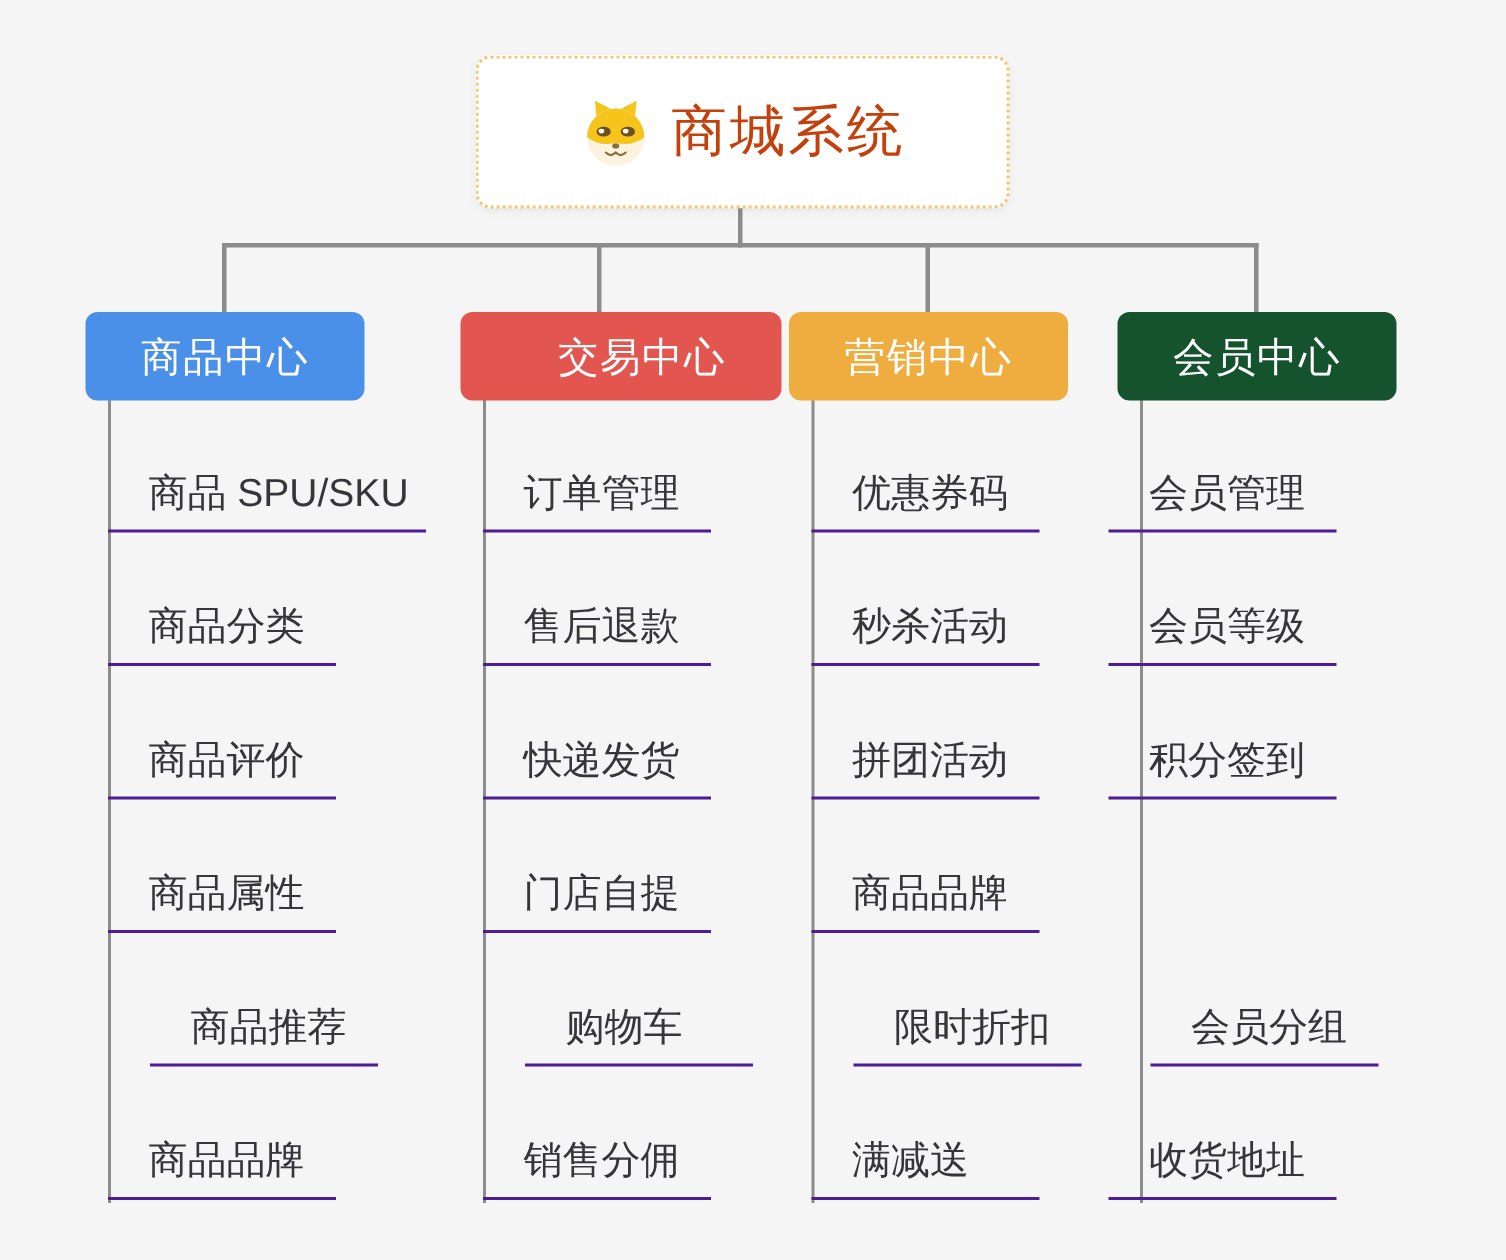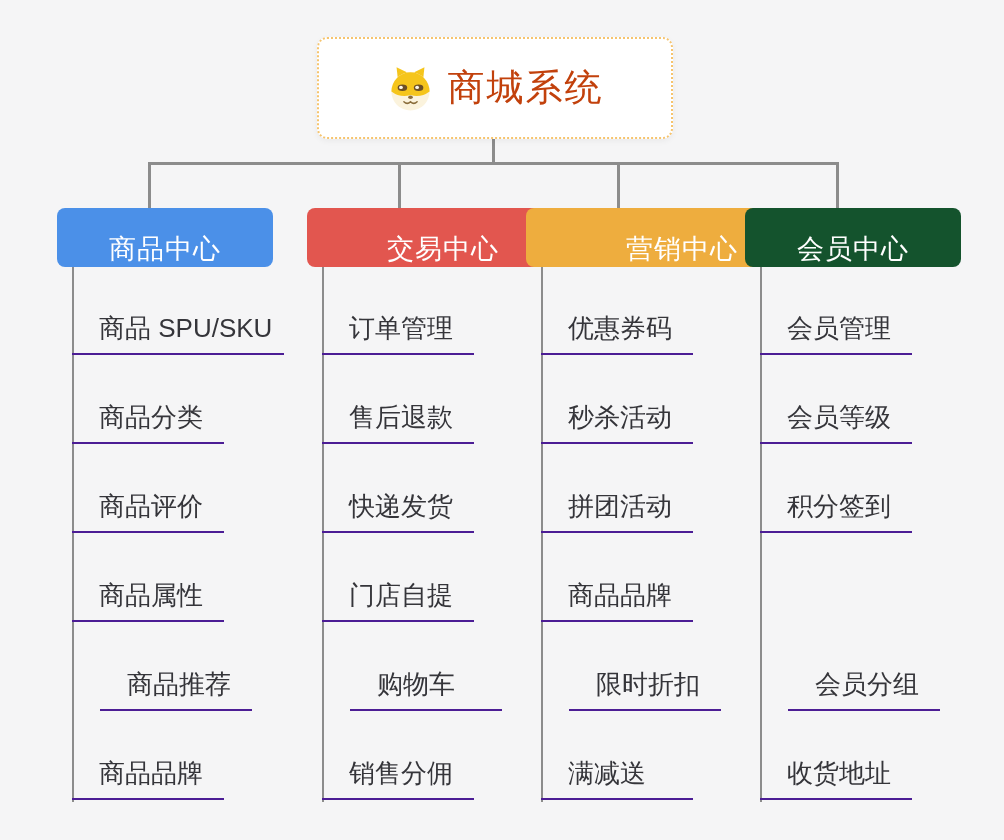--- a/index.html
+++ b/index.html
@@ -38,24 +38,24 @@
   
   .line {
     position: absolute;
     background: #8c8c8c;
   }
 
   
   .branch-box {
     position: absolute;
     top: 208px;
-    width: 216px; height: 59px;
+    width: 186px; height: 59px;
     border-radius: 8px;
     display: flex;
-    align-items: flex-end;
+    align-items: center;
     justify-content: center;
     color: #ffffff;
     font-size: 27px;
     letter-spacing: 1px;
     white-space: nowrap;
   }
   .branch-0 { left: 57px;  }
   .branch-1 { left: 307px; padding-left: 28px; }
   .branch-2 { left: 526px; }
   .branch-3 { left: 745px; }
@@ -70,21 +70,21 @@
     padding: 0 12px 7px 27px;
     display: flex;
     align-items: flex-end;
     font-size: 26px;
     color: #35353a;
     white-space: nowrap;
   }
   .col-0 { left: 72px;  }
   .col-1 { left: 322px; }
   .col-2 { left: 541px; }
-  .col-3 { left: 760px; }
+  .col-3 { left: 739px; }
   .row-0 { top: 311px; }
   .row-1 { top: 400px; }
   .row-2 { top: 489px; }
   .row-3 { top: 578px; }
   .row-4 { top: 667px; margin-left: 28px; }
   .row-5 { top: 756px; }
 </style>
 </head>
 <body>
 
@@ -118,21 +118,21 @@
     </span>
     <span class="root-title">商城系统</span>
   </div>
 
   <div class="branch-box branch-0" style="background: rgb(75, 144, 232);">
     <span>商品中心</span>
   </div>
   <div class="branch-box branch-1" style="background: rgb(226, 86, 79);">
     <span>交易中心</span>
   </div>
-  <div class="branch-box branch-2" style="background: rgb(238, 173, 62); padding-left: 48px;">
+  <div class="branch-box branch-2" style="background: rgb(238, 173, 62);">
     <span>营销中心</span>
   </div>
   <div class="branch-box branch-3" style="background: #14532d;">
     <span>会员中心</span>
   </div>
 
   <div class="tree-item col-0 row-0">商品 SPU/SKU</div>
   <div class="tree-item col-0 row-1">商品分类</div>
   <div class="tree-item col-0 row-2">商品评价</div>
   <div class="tree-item col-0 row-3">商品属性</div>

